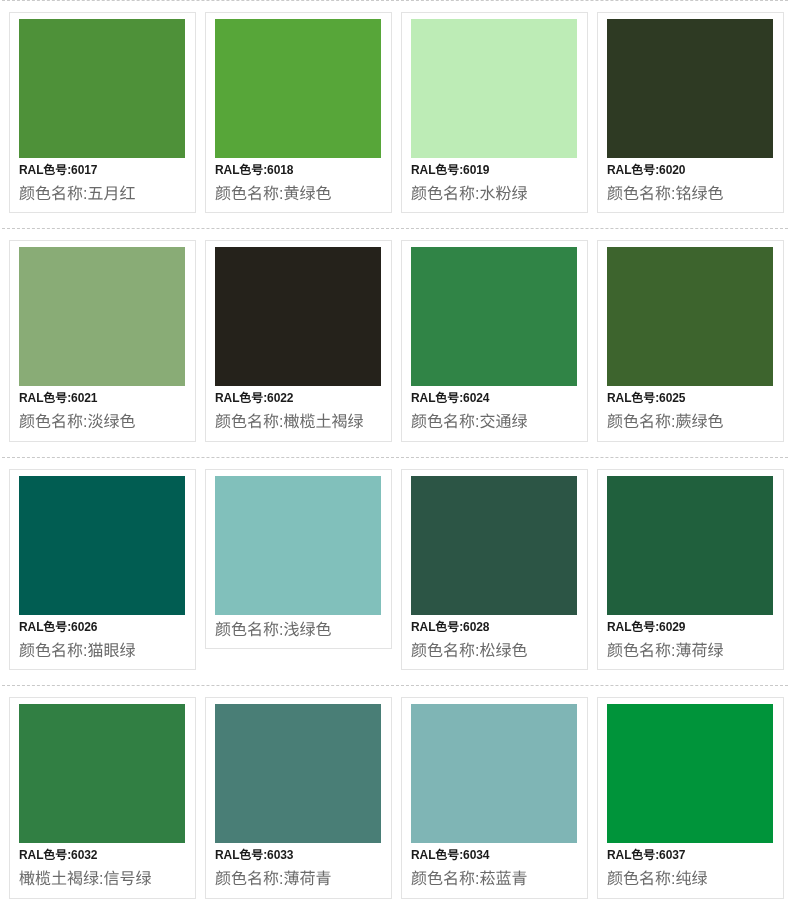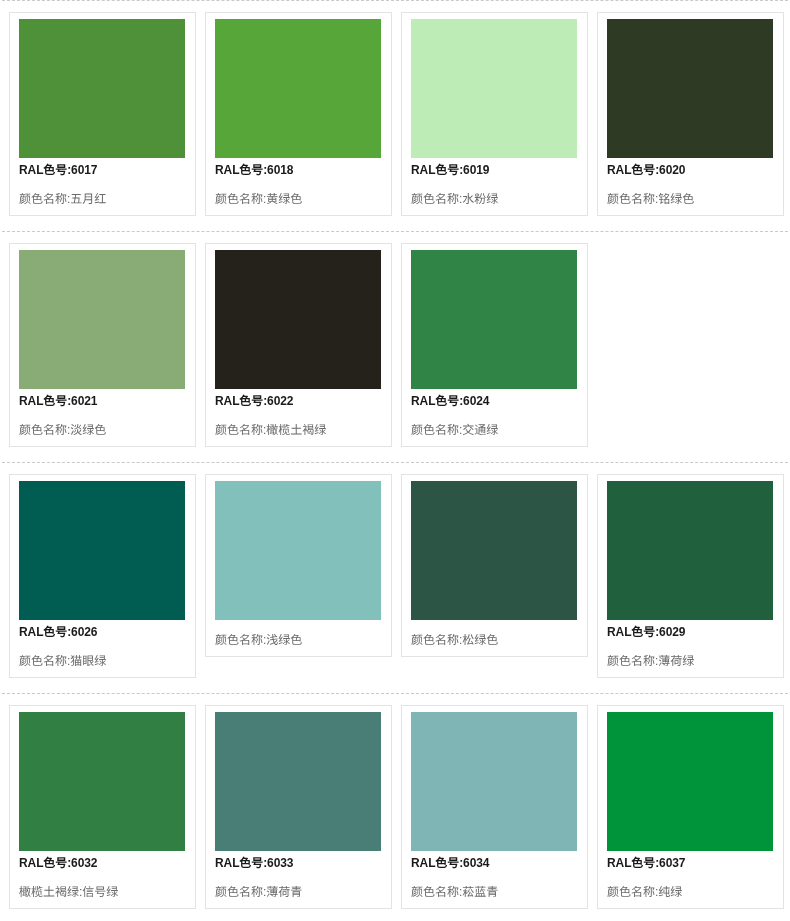--- a/index.html
+++ b/index.html
@@ -61,25 +61,25 @@
     font-size: 12px;
     font-weight: bold;
     color: #1a1a1a;
     line-height: 1.32;
     margin-top: 5px;
     white-space: nowrap;
     letter-spacing: -0.1px;
   }
 
   .card-name {
-    font-size: 12px;
+    font-size: 16px;
     font-weight: normal;
     color: #6a6a6a;
     line-height: 1.35;
-    margin-top: 12px;
+    margin-top: 4px;
     white-space: nowrap;
   }
 </style>
 </head>
 <body>
 
 <div id="ral-chart">
     <div class="ral-row">
       <div class="row-divider"></div>
       <div class="row-cards">
@@ -116,36 +116,42 @@
         <div class="ral-card">
           <div class="swatch" style="background-color: rgb(37, 34, 27);"></div>
           <div class="card-code">RAL色号:6022</div>
           <div class="card-name">颜色名称:橄榄土褐绿</div>
         </div>
         <div class="ral-card">
           <div class="swatch" style="background-color: rgb(48, 132, 70);"></div>
           <div class="card-code">RAL色号:6024</div>
           <div class="card-name">颜色名称:交通绿</div>
         </div>
+        <div class="ral-card">
+          <div class="swatch" style="background-color: rgb(61, 100, 45);"></div>
+          <div class="card-code">RAL色号:6025</div>
+          <div class="card-name">颜色名称:蕨绿色</div>
+        </div>
       </div>
     </div>
     <div class="ral-row">
       <div class="row-divider"></div>
       <div class="row-cards">
         <div class="ral-card">
           <div class="swatch" style="background-color: rgb(1, 93, 82);"></div>
           <div class="card-code">RAL色号:6026</div>
           <div class="card-name">颜色名称:猫眼绿</div>
         </div>
         <div class="ral-card">
           <div class="swatch" style="background-color: rgb(129, 192, 187);"></div>
           <div class="card-name">颜色名称:浅绿色</div>
         </div>
         <div class="ral-card">
           <div class="swatch" style="background-color: rgb(44, 85, 69);"></div>
+          <div class="card-code">RAL色号:6028</div>
           <div class="card-name">颜色名称:松绿色</div>
         </div>
         <div class="ral-card">
           <div class="swatch" style="background-color: rgb(32, 96, 61);"></div>
           <div class="card-code">RAL色号:6029</div>
           <div class="card-name">颜色名称:薄荷绿</div>
         </div>
       </div>
     </div>
     <div class="ral-row">

